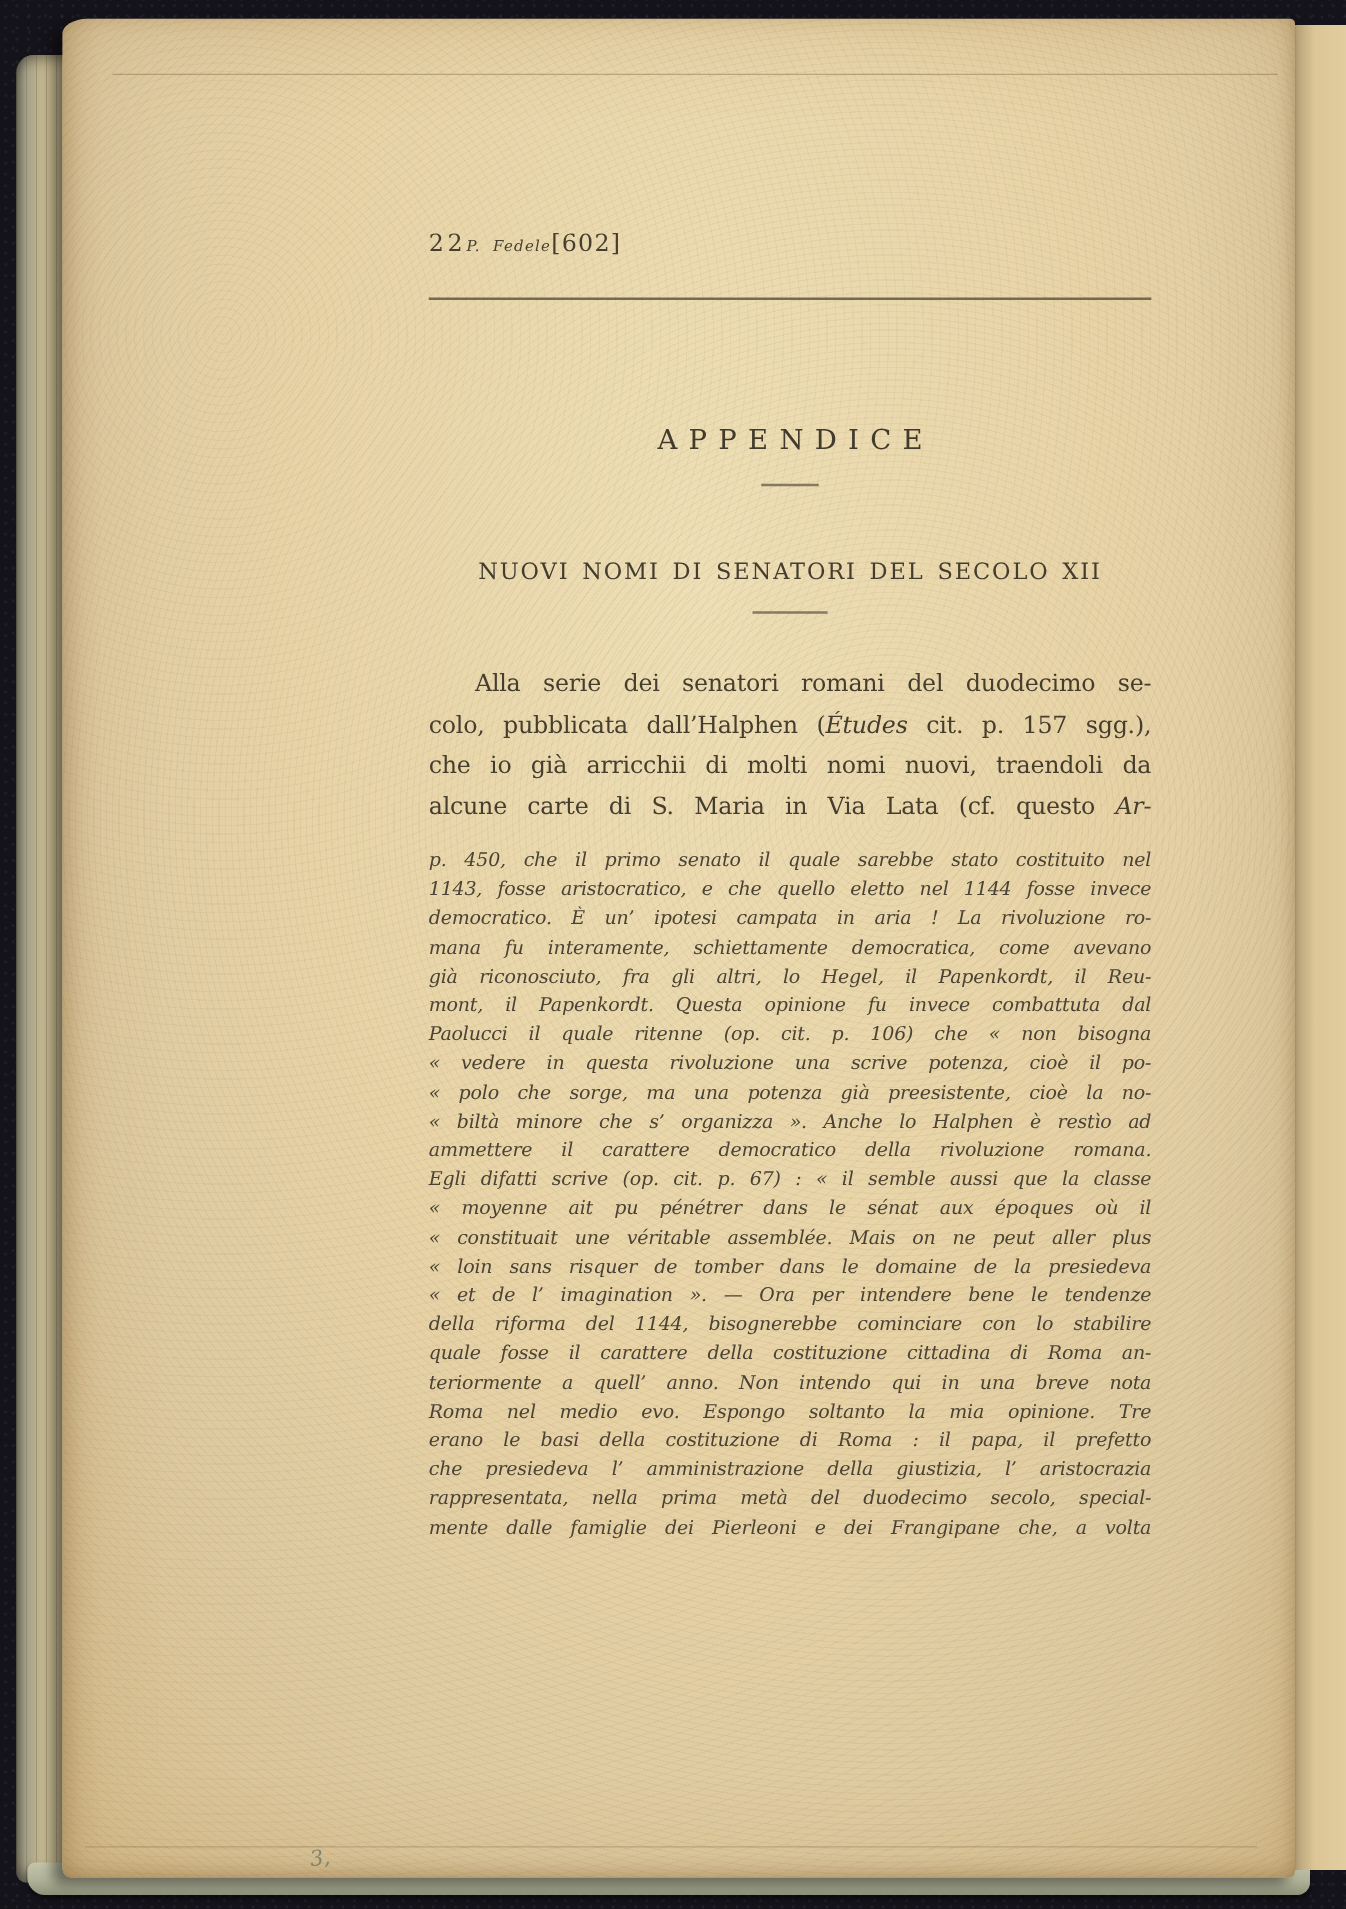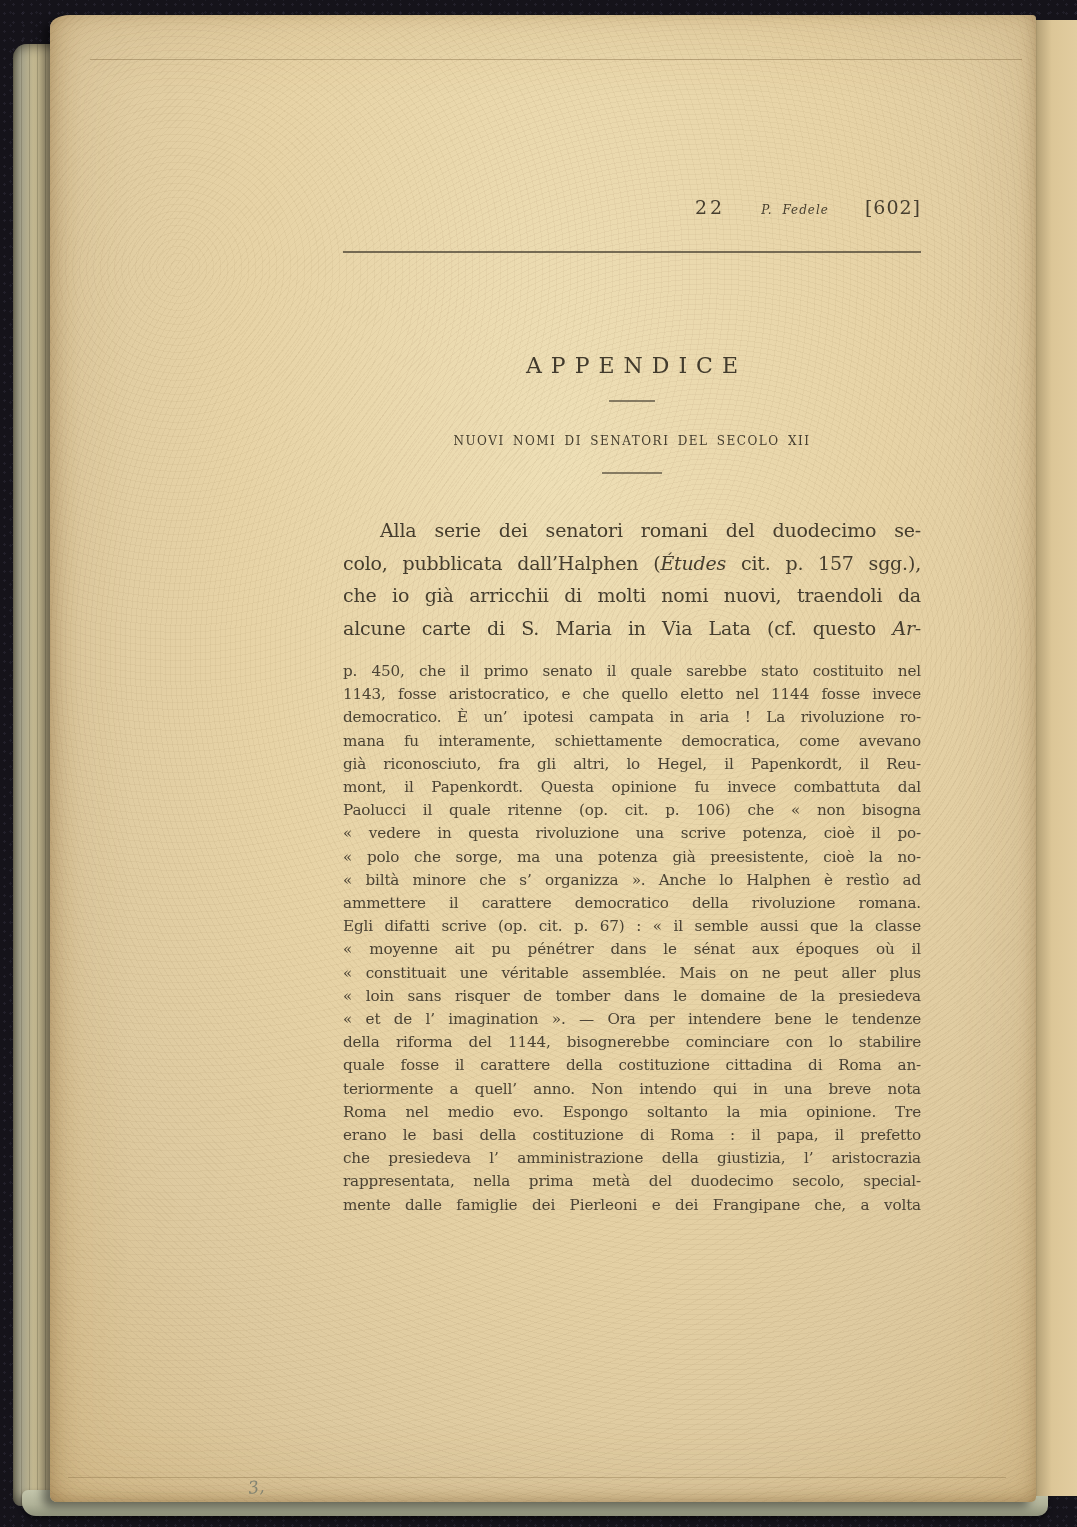--- a/index.html
+++ b/index.html
@@ -56,39 +56,39 @@
     position:absolute;inset:0;border-radius:inherit;pointer-events:none;
     background:
       repeating-radial-gradient(circle at 13% 17%, rgba(120,90,50,.05) 0 1px, transparent 1px 7px),
       repeating-radial-gradient(circle at 67% 43%, rgba(95,72,40,.05) 0 1px, transparent 1px 5px);
   }
   .top-crease{position:absolute;left:40px;right:14px;top:44px;height:1px;background:rgba(115,92,52,.38);}
   .bottom-crease{position:absolute;left:18px;right:30px;bottom:24px;height:1px;background:rgba(115,92,52,.30);}
 
   
   .content{position:absolute;left:293px;top:168px;width:578px;color:#463e2f;}
-  .header{display:flex;justify-content:flex-end;align-items:baseline;
-          font-size:19px;line-height:24px;gap:36px;}
+  .header{display:flex;justify-content:flex-start;align-items:baseline;
+          font-size:19px;line-height:24px;}
   .pageno{letter-spacing:3px;}
   .running{font-style:italic;letter-spacing:1px;word-spacing:5px;font-size:12px;}
-  .colref{letter-spacing:1px;margin-top:12px;}
+  .colref{letter-spacing:1px;}
   .header-rule{margin-top:29px;height:2px;background:#584f3d;opacity:.8;}
 
   .title{margin:100px 0 0;font-size:22px;font-weight:400;line-height:26px;
          text-align:center;letter-spacing:9px;text-indent:9px;color:#423b2d;}
   .rule-a{width:46px;height:2px;margin:21px auto 0;background:#5a5140;opacity:.7;}
-  .subtitle{margin:28px 0 0;font-size:12px;font-weight:400;line-height:22px;
+  .subtitle{margin:58px 0 0;font-size:18px;font-weight:400;line-height:22px;
             text-align:center;letter-spacing:1.5px;word-spacing:3px;color:#443d2f;}
   .rule-b{width:60px;height:2px;margin:20px auto 0;background:#5a5140;opacity:.7;}
 
   .para{margin-top:40px;font-size:19px;line-height:32.5px;letter-spacing:-0.2px;color:#453d2e;}
   .para .line{text-align:justify;text-align-last:justify;}
   .para .line:first-child{text-indent:37px;}
 
-  .footnote{margin-top:16px;font-size:15.2px;line-height:23.2px;letter-spacing:-0.15px;color:#4a4234;}
+  .footnote{margin-top:16px;font-size:15.2px;line-height:23.2px;letter-spacing:-0.15px;color:#4a4234;font-style:italic;}
   .footnote .line{text-align:justify;text-align-last:justify;}
 
   .hand-mark{
     position:absolute;left:198px;top:1462px;
     font-style:italic;font-size:17px;color:#757a6d;
     transform:rotate(-8deg);opacity:.85;
   }
 </style>
 </head>
 <body>

